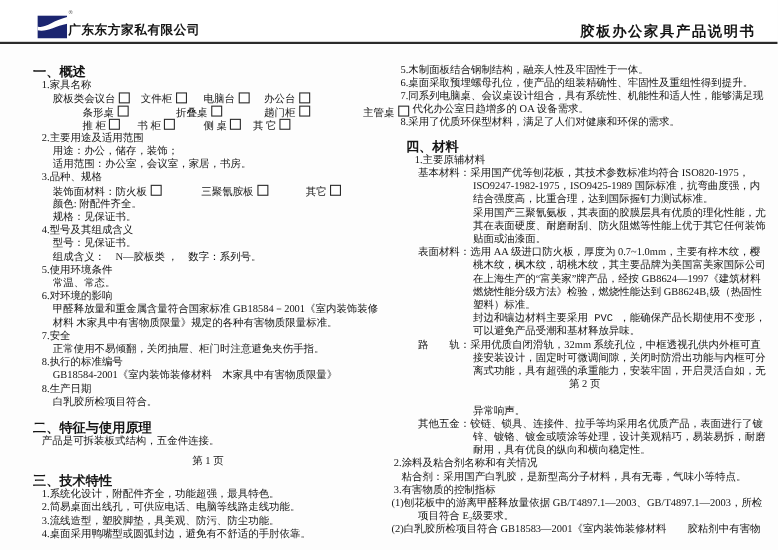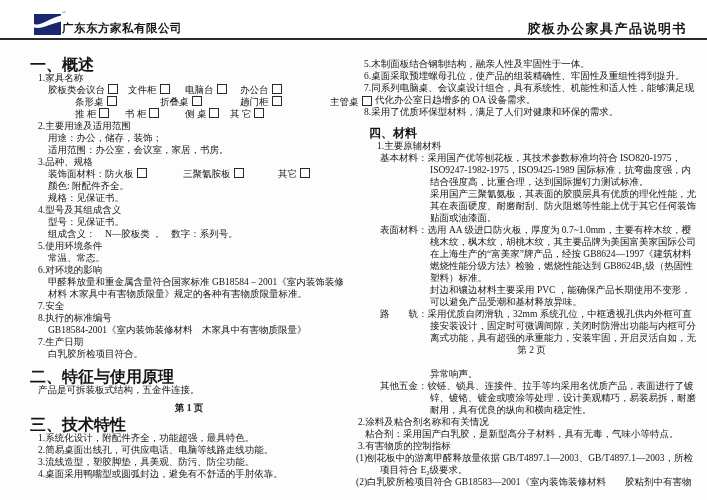--- a/index.html
+++ b/index.html
@@ -17,38 +17,38 @@
   }
   .brand{display:flex;align-items:flex-end;gap:1px;}
   .logo-wrap{position:relative;width:27px;height:21px;}
   .logo-mark{position:absolute;top:-4px;right:-5px;font-size:5px;line-height:5px;color:#444;}
   .company{font-weight:bold;font-size:11.5px;line-height:13px;letter-spacing:0.5px;}
   .doc-title{font-weight:bold;font-size:13px;letter-spacing:1.5px;padding-right:4px;}
   
   .main{display:flex;align-items:flex-start;padding-top:18px;}
   .col-left{width:352px;box-sizing:border-box;padding-left:30px;padding-right:4px;}
   .col-right{width:355px;box-sizing:border-box;padding-left:12px;padding-right:8px;}
-  .sec-title{font-weight:bold;font-size:16px;line-height:14px;}
+  .sec-title{font-weight:bold;font-size:12px;line-height:14px;}
   .num{margin-left:8px;}
   .sub{margin-left:18px;}
   
   .cbrow{position:relative;height:12px;margin-left:18px;}
   .cbi{position:absolute;top:0;white-space:nowrap;text-align:center;}
   .cbx{display:inline-block;width:8px;height:8px;border:1px solid #2a2a2a;margin-left:3px;vertical-align:-1px;background:#fff;}
   .matrow{position:relative;margin-left:18px;height:12px;white-space:nowrap;}
   .pagemark{text-align:center;}
   .mt10{margin-top:10px;}
-  .mt6{margin-top:6px;font-weight:bold;}
+  .mt6{margin-top:6px;}
   .mt4{margin-top:4px;}
   
   .ritem{padding-left:11px;text-indent:-11px;}
   .r-sec-title{font-weight:bold;font-size:12px;line-height:14px;margin-left:5px;margin-top:8px;}
   .rsub1{margin-left:13px;}
   .hang{margin-left:16px;padding-left:50px;text-indent:-50px;}
-  .cont{margin-left:16px;padding-left:50px;}
+  .cont{margin-left:16px;padding-left:50px;font-family:Liberation Mono, monospace;}
   .rnum{margin-left:-6px;}
   .radh{margin-left:1px;}
   .rctl{margin-left:-8px;padding-left:24px;text-indent:-24px;}
   .gap12{margin-top:12px;}
 </style>
 </head>
 <body>
 
 <div class="header">
   <div class="brand">
@@ -106,25 +106,26 @@
     <div class="sub">型号：见保证书。</div>
     <div class="sub">组成含义：　N—胶板类 ，　数字：系列号。</div>
 
     <div class="num">5.使用环境条件</div>
     <div class="sub">常温、常态。</div>
 
     <div class="num">6.对环境的影响</div>
     <div class="sub">甲醛释放量和重金属含量符合国家标准 GB18584－2001《室内装饰装修材料 木家具中有害物质限量》规定的各种有害物质限量标准。</div>
 
     <div class="num">7.安全</div>
+    <div class="sub">正常使用不易倾翻，关闭抽屉、柜门时注意避免夹伤手指。</div>
 
     <div class="num">8.执行的标准编号</div>
     <div class="sub">GB18584-2001《室内装饰装修材料　木家具中有害物质限量》</div>
 
-    <div class="num">7.生产日期</div>
+    <div class="num">8.生产日期</div>
     <div class="sub">白乳胶所检项目符合。</div>
 
     <div class="sec-title mt10">二、特征与使用原理</div>
     <div class="num">产品是可拆装板式结构，五金件连接。</div>
 
     <div class="pagemark mt6">第 1 页</div>
 
     <div class="sec-title mt4">三、技术特性</div>
     <div class="num">1.系统化设计，附配件齐全，功能超强，最具特色。</div>
     <div class="num">2.简易桌面出线孔，可供应电话、电脑等线路走线功能。</div>

